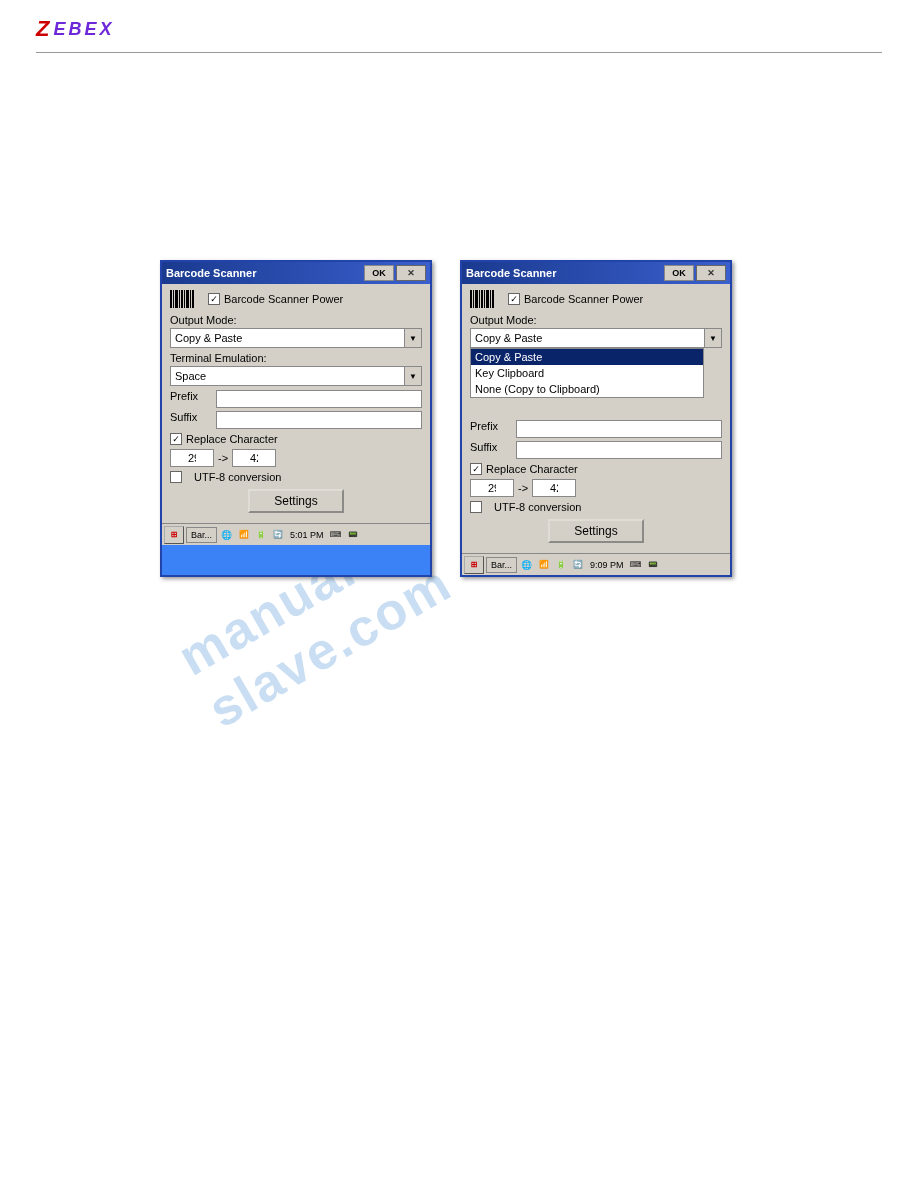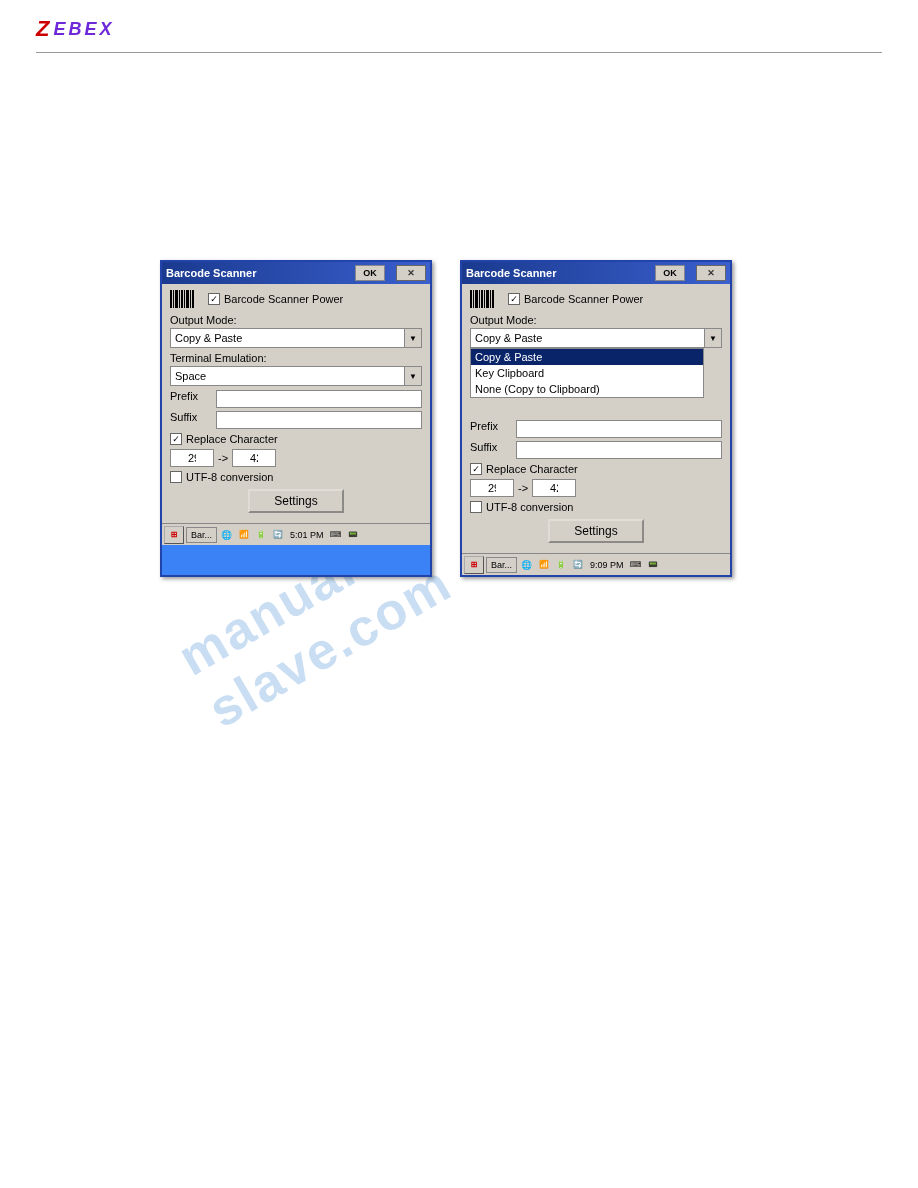--- a/index.html
+++ b/index.html
@@ -89,21 +89,21 @@
       padding: 3px 4px;
       height: 22px;
     }
     .dialog-title {
       font-size: 11px;
       font-weight: bold;
       color: white;
     }
     .dialog-buttons {
       display: flex;
-      gap: 11px;
+      gap: 2px;
       align-items: center;
     }
     .dialog-btn {
       background: #d4d0c8;
       border: 1px solid #666;
       color: #000;
       font-size: 9px;
       font-weight: bold;
       width: 30px;
       height: 16px;
@@ -249,21 +249,21 @@
       padding: 0 17px;
     }
     .replace-arrow {
       font-size: 11px;
       color: #000;
     }
 
     .utf8-row {
       display: flex;
       align-items: center;
-      gap: 4px;
+      gap: 12px;
       margin-bottom: 6px;
     }
 
     .settings-btn-wrap {
       display: flex;
       justify-content: center;
       margin-bottom: 4px;
     }
     .settings-btn {
       background: #d4d0c8;

